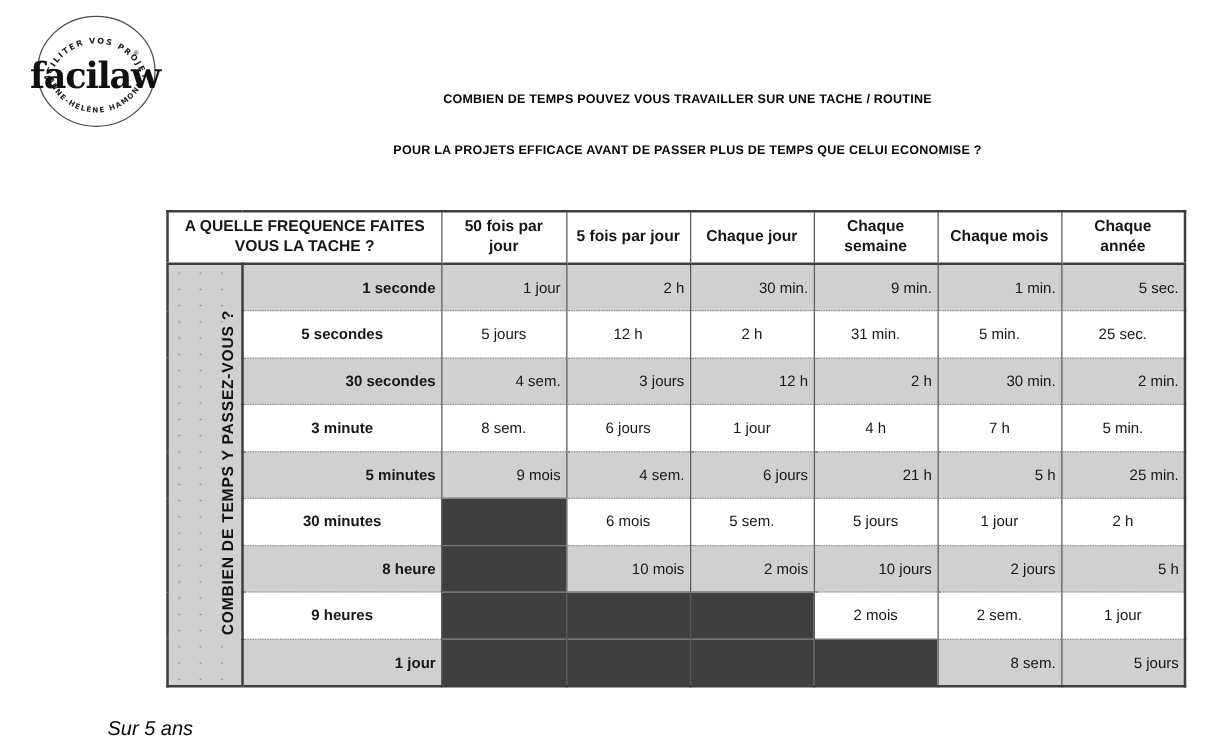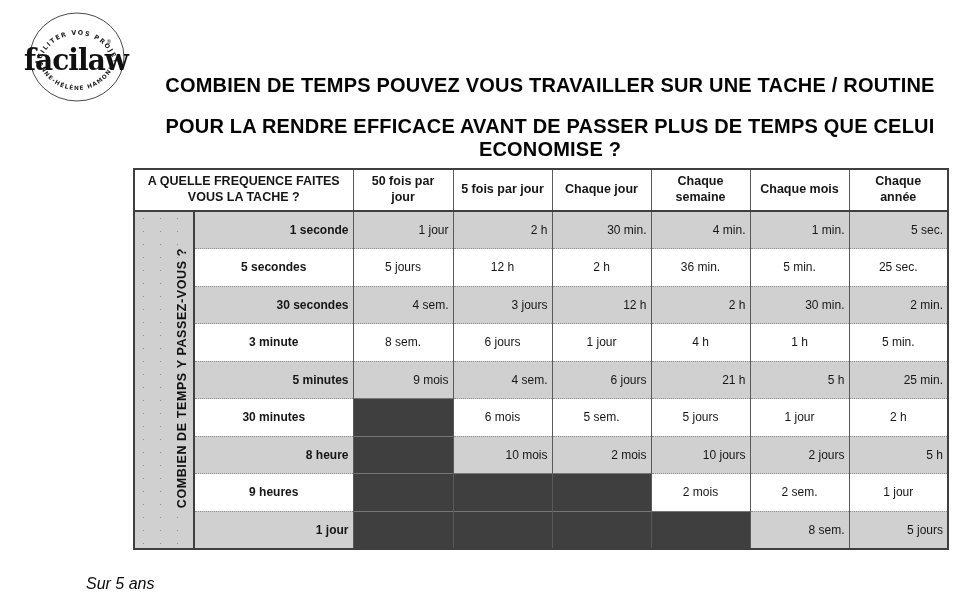--- a/index.html
+++ b/index.html
@@ -25,21 +25,21 @@
     width: 128px;
     height: 104px;
   }
 
   
   .title-line {
     position: absolute;
     left: 140px;
     width: 820px;
     text-align: center;
-    font-size: 20px;
+    font-size: 10px;
     font-weight: 700;
     letter-spacing: 0.2px;
     color: #050505;
   }
   .title-line1 { top: 74px; }
   .title-line2 { top: 115px; }
 
   
   .table-wrap {
     position: absolute;
@@ -123,21 +123,21 @@
       <textPath href="#arcTop" startOffset="50%" text-anchor="middle">FACILITER VOS PROJETS</textPath>
     </text>
     <text font-size="5.8" letter-spacing="1.1" font-weight="700" fill="#1c1c1c" font-family="DejaVu Sans, sans-serif">
       <textPath href="#arcBot" startOffset="50%" text-anchor="middle">ANNE-HÉLÈNE HAMONIC</textPath>
     </text>
     <text x="64" y="66" text-anchor="middle" font-family="DejaVu Serif, serif" font-size="29" font-weight="700" fill="#101010" letter-spacing="-1" textLength="104" lengthAdjust="spacingAndGlyphs">facilaw</text>
     <text x="95" y="40" font-size="5.5" fill="#101010">®</text>
   </svg>
 
   <div class="title-line title-line1">COMBIEN DE TEMPS POUVEZ VOUS TRAVAILLER SUR UNE TACHE / ROUTINE</div>
-  <div class="title-line title-line2">POUR LA RENDRE EFFICACE AVANT DE PASSER PLUS DE TEMPS QUE CELUI ECONOMISE ?</div>
+  <div class="title-line title-line2">POUR LA PROJETS EFFICACE AVANT DE PASSER PLUS DE TEMPS QUE CELUI ECONOMISE ?</div>
 
   <div class="table-wrap">
     <table class="matrix">
       <colgroup>
         <col style="width:60px">
         <col style="width:159px">
         <col style="width:100px">
         <col style="width:99px">
         <col style="width:99px">
         <col style="width:99px">
@@ -159,49 +159,49 @@
 année</th>
         </tr>
       </thead>
       <tbody>
           <tr class="shade">
             <td rowspan="9" class="side-cell" style="border-left: none;"><span class="vertical-text">COMBIEN DE TEMPS Y PASSEZ-VOUS ?</span></td>
             <td class="row-label">1 seconde</td>
             <td>1 jour</td>
             <td>2 h</td>
             <td>30 min.</td>
-            <td>4 min.</td>
+            <td>9 min.</td>
             <td>1 min.</td>
             <td>5 sec.</td>
           </tr>
           <tr>
             <td class="row-label">5 secondes</td>
             <td>5 jours</td>
             <td>12 h</td>
             <td>2 h</td>
-            <td>36 min.</td>
+            <td>31 min.</td>
             <td>5 min.</td>
             <td>25 sec.</td>
           </tr>
           <tr class="shade">
             <td class="row-label">30 secondes</td>
             <td>4 sem.</td>
             <td>3 jours</td>
             <td>12 h</td>
             <td>2 h</td>
             <td>30 min.</td>
             <td>2 min.</td>
           </tr>
           <tr>
             <td class="row-label">3 minute</td>
             <td>8 sem.</td>
             <td>6 jours</td>
             <td>1 jour</td>
             <td>4 h</td>
-            <td>1 h</td>
+            <td>7 h</td>
             <td>5 min.</td>
           </tr>
           <tr class="shade">
             <td class="row-label">5 minutes</td>
             <td>9 mois</td>
             <td>4 sem.</td>
             <td>6 jours</td>
             <td>21 h</td>
             <td>5 h</td>
             <td>25 min.</td>

